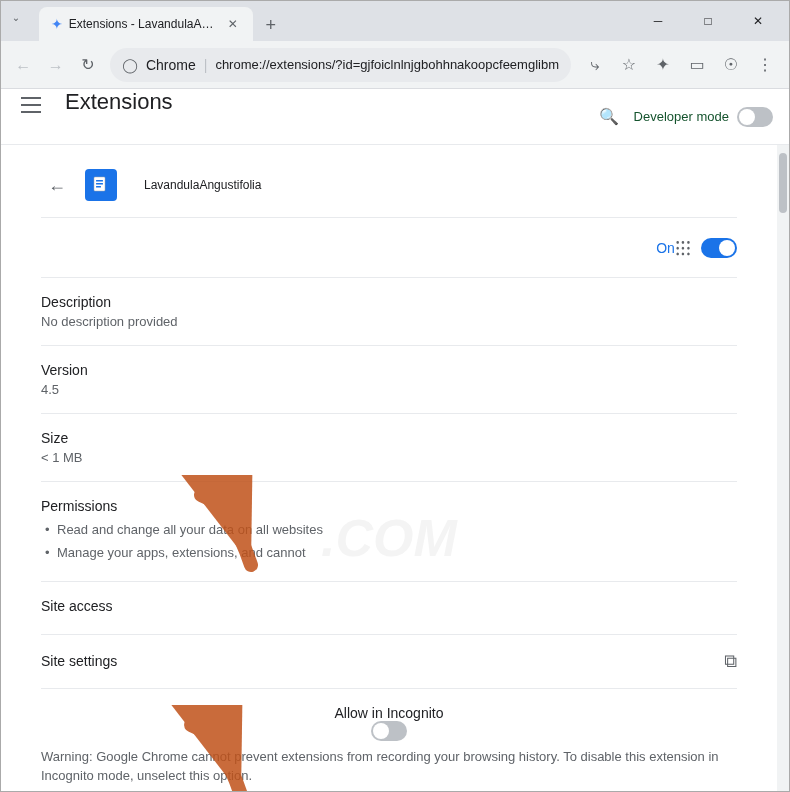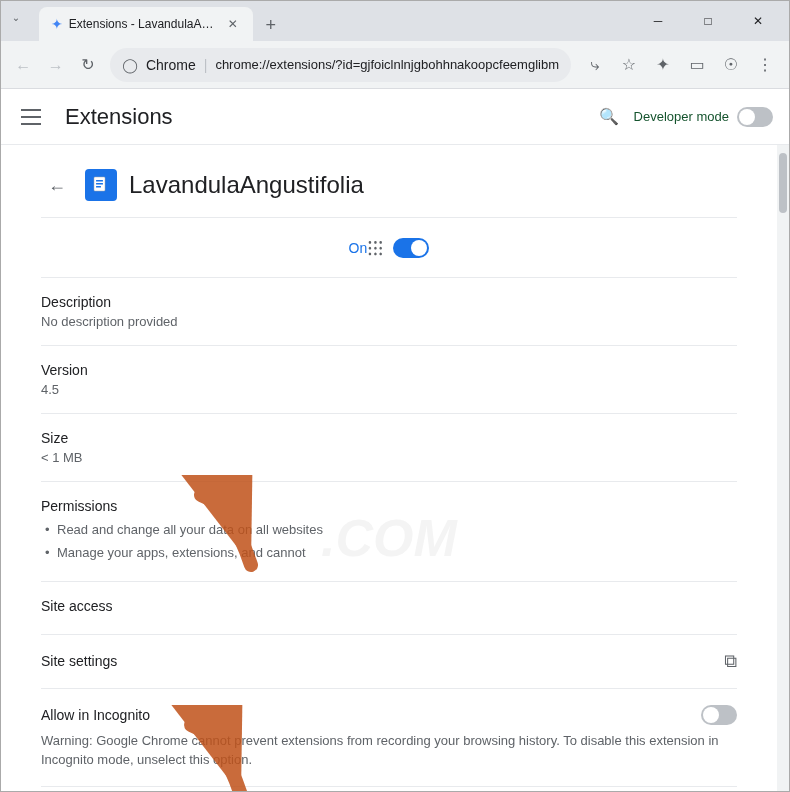--- a/index.html
+++ b/index.html
@@ -183,21 +183,20 @@
       cursor: pointer;
       color: #5f6368;
       font-size: 16px;
     }
 
     
     .ext-header {
       background: #ffffff;
       height: 56px;
       display: flex;
-      align-items: center;
       padding: 0 16px;
       gap: 16px;
       border-bottom: 1px solid #e8eaed;
       flex-shrink: 0;
     }
     .hamburger {
       width: 32px;
       height: 32px;
       display: flex;
       flex-direction: column;
@@ -348,30 +347,31 @@
       height: 32px;
       background: #1a73e8;
       border-radius: 4px;
       display: flex;
       align-items: center;
       justify-content: center;
       color: white;
       font-size: 16px;
     }
     .ext-name {
-      font-size: 24px;
+      font-size: 12px;
       color: #202124;
       font-weight: 400;
+      margin-left: 15px;
     }
 
     
     .on-row {
       display: flex;
       align-items: center;
-      justify-content: center;
+      justify-content: flex-end;
       padding: 16px 0;
       border-bottom: 1px solid #e8eaed;
       position: relative;
       z-index: 1;
     }
     .on-label {
       font-size: 14px;
       color: #1a73e8;
       font-weight: 500;
     }
@@ -457,20 +457,21 @@
       padding: 16px 0;
       border-bottom: 1px solid #e8eaed;
       position: relative;
       z-index: 1;
     }
     .allow-incognito-header {
       display: flex;
       align-items: center;
       justify-content: space-between;
       margin-bottom: 4px;
+      flex-direction: column;
     }
     .toggle-gray {
       width: 36px;
       height: 20px;
       background: #bdc1c6;
       border-radius: 10px;
       position: relative;
       cursor: pointer;
     }
     .toggle-gray::after {

